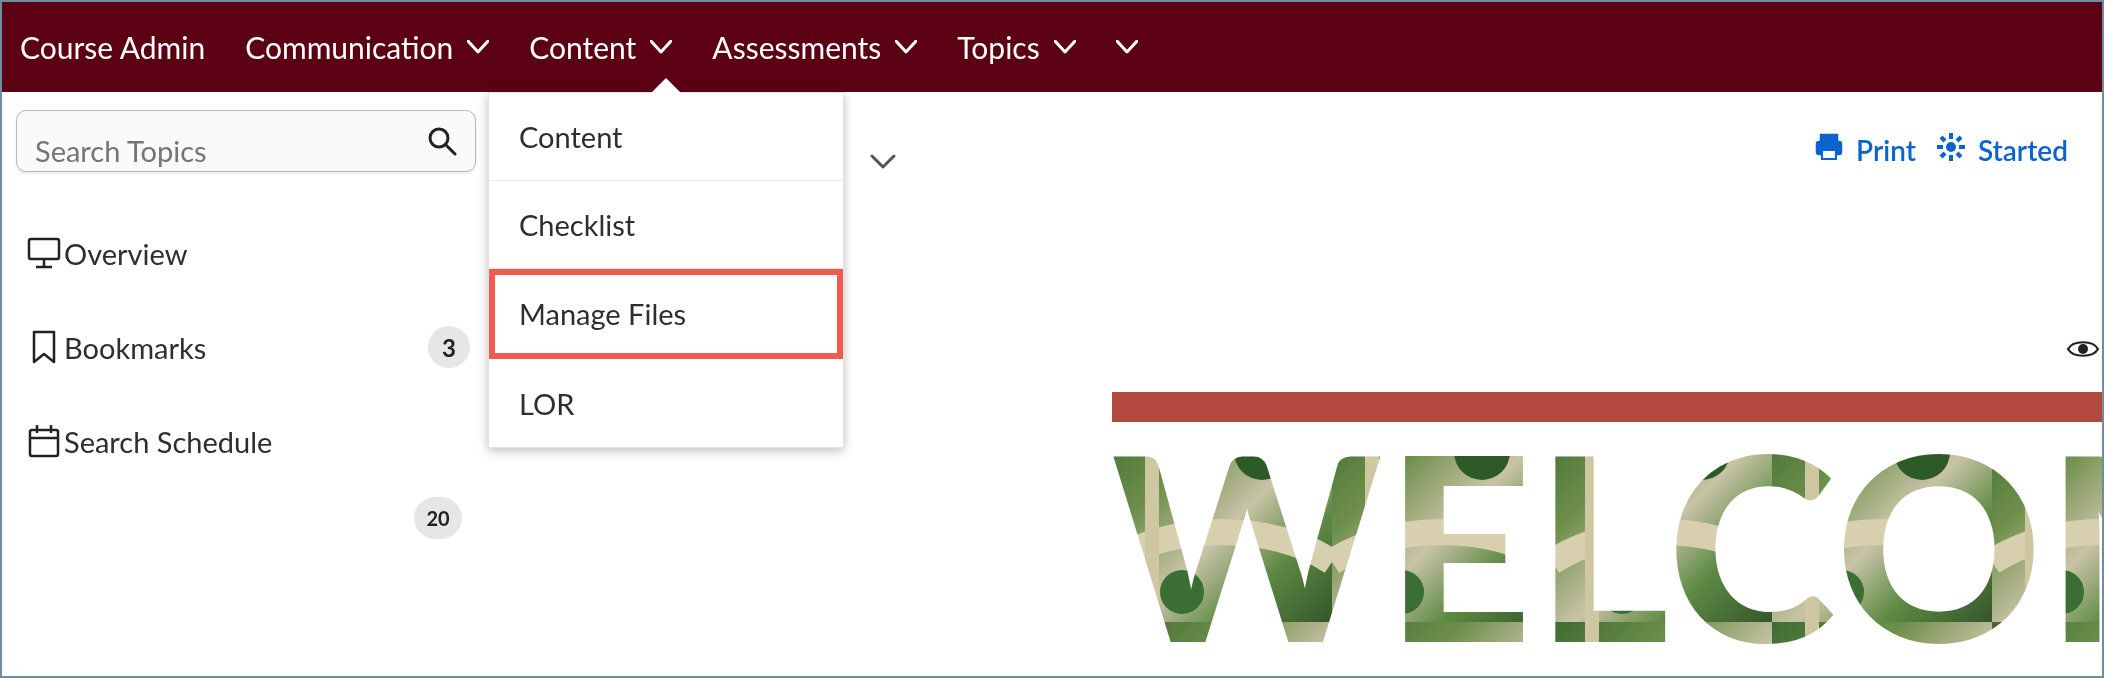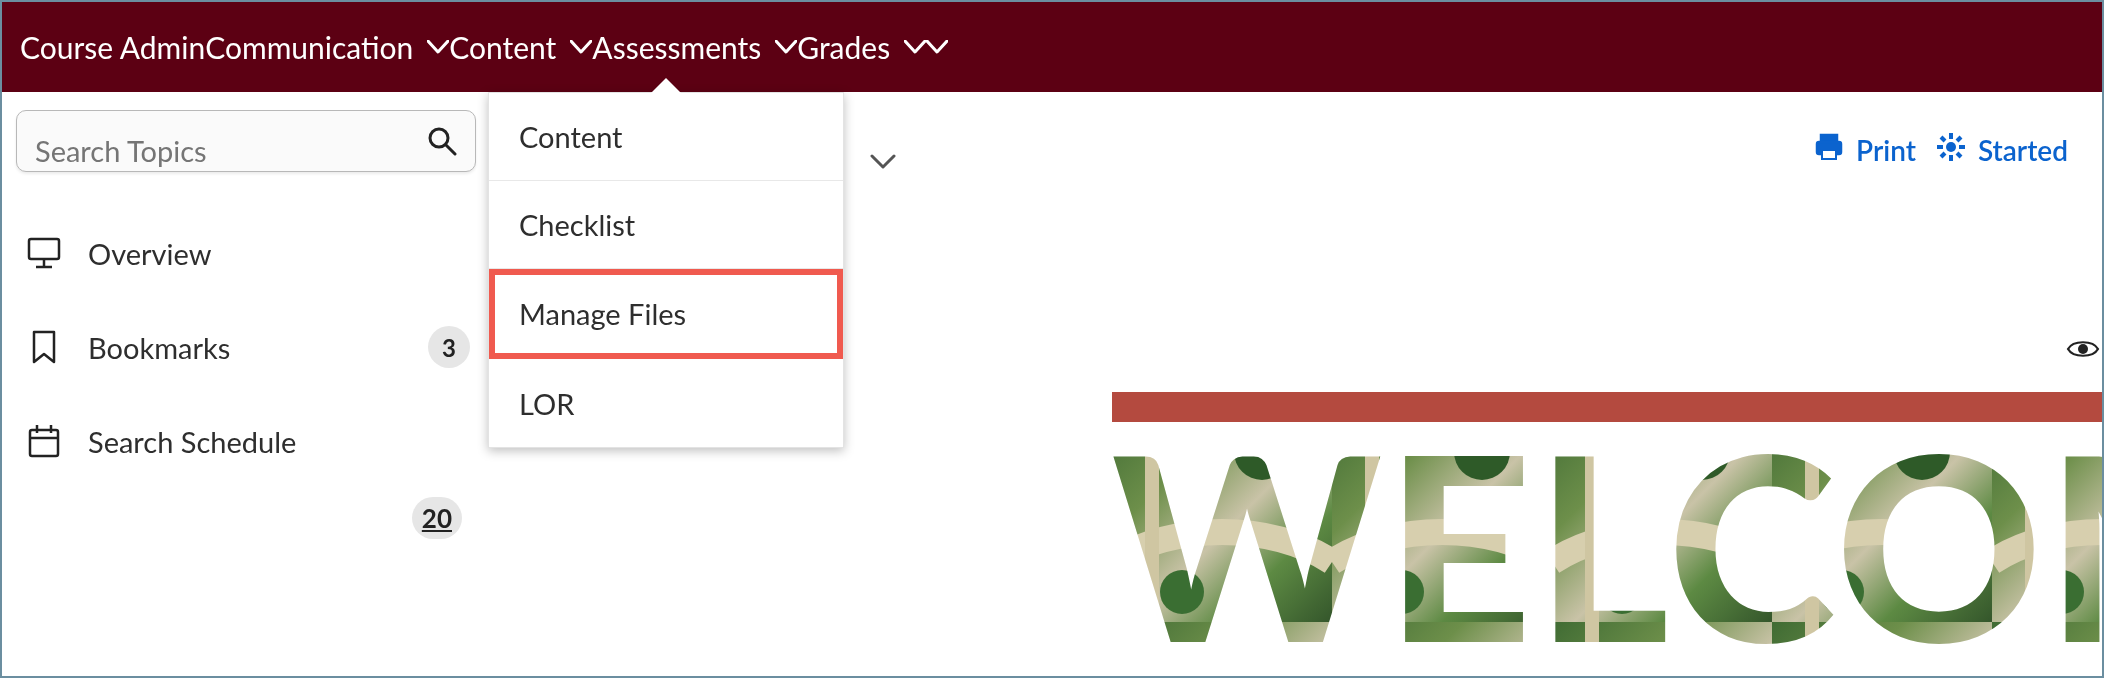--- a/index.html
+++ b/index.html
@@ -1,20 +1,20 @@
 <!DOCTYPE html>
 <html><head>
   <meta charset="utf-8">
   <style>
     * { margin:0; padding:0; box-sizing:border-box; font-family:"Segoe UI","Lato",Arial,sans-serif; }
     html,body { width:2104px; height:678px; overflow:hidden; background:#fff; }
     .frame { width:2104px; height:678px; border:2px solid #6b8ea0; position:relative; background:#fff; }
 
     
-    .navbar { background:#5c0013; height:90px; display:flex; align-items:center; padding:0 18px; 
+    .navbar { background:#5c0013; height:90px; display:flex; align-items:center; padding:0 18px; gap:40px;
               color:#fff; font-size:30px; font-weight:400; }
     .nav-item { display:flex; align-items:center; gap:14px; cursor:pointer; }
     .nav-chev { display:inline-flex; }
 
     
     .dropdown { position:absolute; top:90px; left:486px; width:356px; background:#fff;
                 box-shadow:0 3px 10px rgba(0,0,0,.25); border:1px solid #e3e3e3; z-index:50; }
     .dropdown-caret { position:absolute; left:648px; top:76px; width:0; height:0;
                       border-left:16px solid transparent; border-right:16px solid transparent;
                       border-bottom:16px solid #fff; z-index:60; }
@@ -27,31 +27,31 @@
     .body-area { position:absolute; top:90px; left:0; right:0; bottom:0; display:flex; }
 
     .sidebar { width:490px; padding:18px 14px 0 14px; }
     .searchbox { width:460px; height:62px; border:1px solid #b8b8b8; border-radius:10px;
                  background:#fafafa; box-shadow:0 2px 3px rgba(0,0,0,.08);
                  display:flex; align-items:center; padding:0 18px; margin-bottom:34px; }
     .searchbox input { flex:1; border:none; background:transparent; outline:none;
                        font-size:29px; color:#666;margin-top:19px; }
     .search-icon { display:inline-flex; }
 
-    .side-item { display:flex; align-items:center; gap:24px; height:94px; padding:0 8px;
+    .side-item { display:flex; align-items:center; height:94px; padding:0 8px;
                  font-size:29px; color:#2e2e2e; cursor:pointer; }
     .side-icon { width:40px; display:inline-flex; justify-content:center; }
     .side-item .label { flex:1; }
     .badge { min-width:42px; height:42px; border-radius:50%; background:#e6e6e6;
              display:flex; align-items:center; justify-content:center;
              font-weight:700; font-size:24px; color:#222; padding:0 8px; }
     .partial-row { display:flex; align-items:center; height:60px; padding:0 8px; }
     .partial-badge { min-width:48px; height:42px; border-radius:21px; background:#e6e6e6;
                      display:flex; align-items:center; justify-content:center;
-                     font-weight:700; font-size:26px; color:#222; padding:0 10px;text-decoration:underline; }
+                     font-weight:700; font-size:20px; color:#222; padding:0 10px; }
 
     .main { flex:1; position:relative; padding:30px 30px 0 30px; }
     .page-header { display:flex; align-items:center; gap:26px; margin-bottom:36px; }
     .page-title-frag { font-size:54px; font-weight:400; color:#222; }
     .title-chev { display:inline-flex; margin-top:14px; }
 
     .actions { position:absolute; top:40px; right:34px; display:flex; align-items:center;
                gap:20px; color:#0b63ce; font-size:28px; font-weight:600; }
     .action { display:flex; align-items:center; gap:12px; cursor:pointer; }
     .restrict-text { font-size:30px; color:#555; }
@@ -90,21 +90,21 @@
     </div>
     <div class="nav-item">
       <span>Assessments</span>
       <span class="nav-chev">
         <svg width="22" height="14" viewBox="0 0 22 14">
             <path d="M1 1 L11 12 L21 1" stroke="#fff" stroke-width="3" fill="none" stroke-linecap="round" stroke-linejoin="round"></path>
           </svg>
       </span>
     </div>
     <div class="nav-item">
-      <span>Grades</span>
+      <span>Topics</span>
       <span class="nav-chev">
         <svg width="22" height="14" viewBox="0 0 22 14">
             <path d="M1 1 L11 12 L21 1" stroke="#fff" stroke-width="3" fill="none" stroke-linecap="round" stroke-linejoin="round"></path>
           </svg>
       </span>
     </div>
     <div class="nav-item">
       <span class="nav-chev">
         <svg width="22" height="14" viewBox="0 0 22 14">
             <path d="M1 1 L11 12 L21 1" stroke="#fff" stroke-width="3" fill="none" stroke-linecap="round" stroke-linejoin="round"></path>

